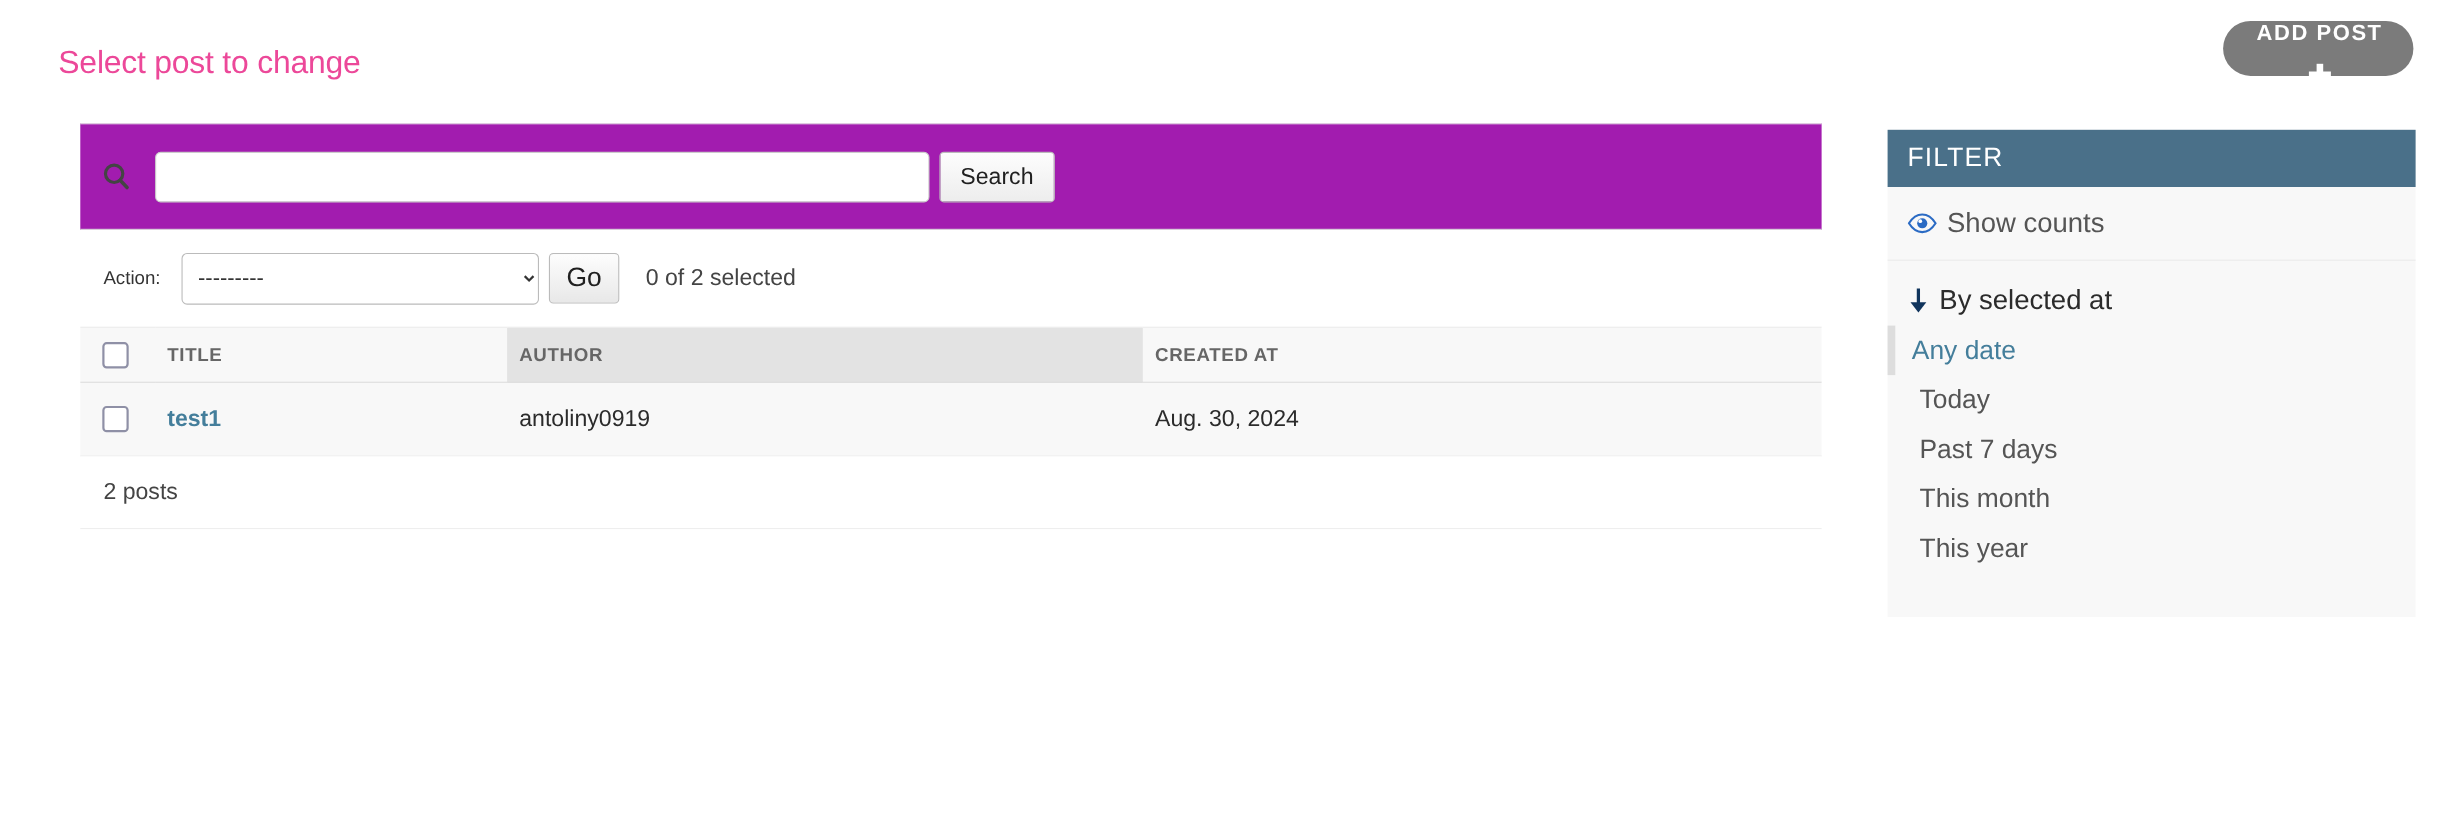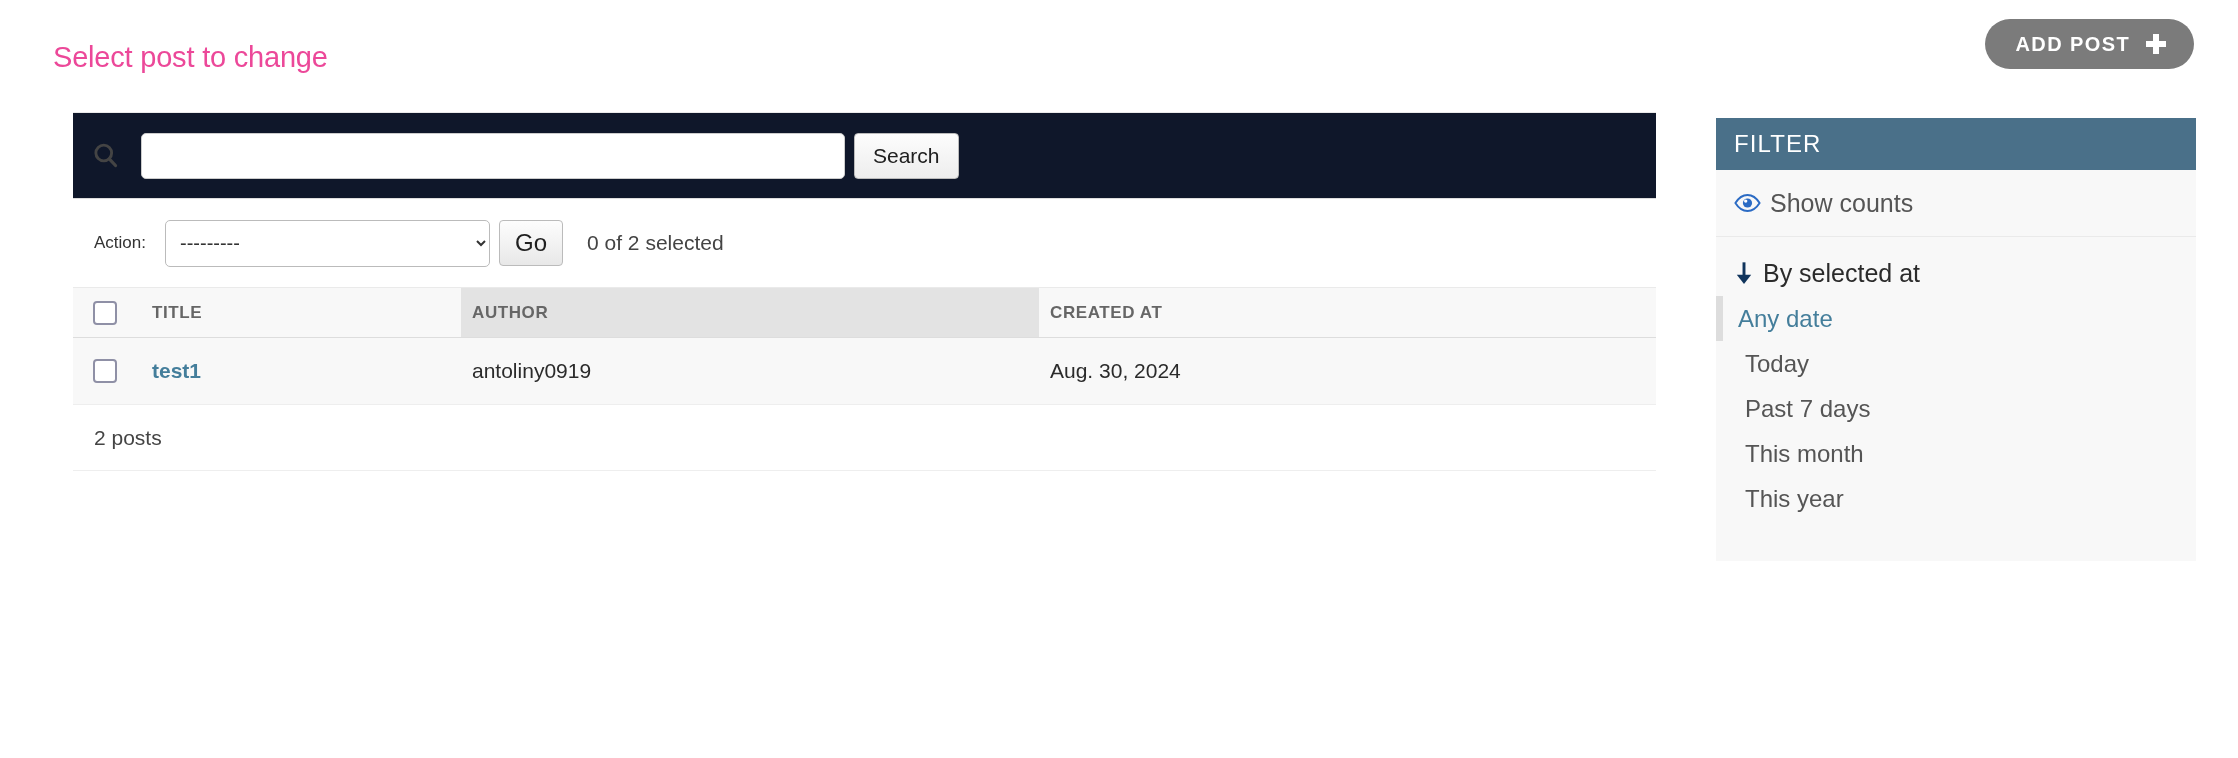--- a/index.html
+++ b/index.html
@@ -45,20 +45,21 @@
     border: none;
     border-radius: 25px;
     font-family: "Liberation Sans", sans-serif;
     font-size: 20px;
     font-weight: 700;
     letter-spacing: 1.4px;
     display: flex;
     align-items: center;
     gap: 16px;
     cursor: pointer;
+    flex-direction: column;
   }
   #add-post-button .plus-glyph {
     display: inline-block;
     width: 20px;
     height: 20px;
     position: relative;
   }
   #add-post-button .plus-glyph::before,
   #add-post-button .plus-glyph::after {
     content: "";
@@ -76,22 +77,22 @@
   #content-main {
     position: absolute;
     left: 73px;
     top: 112px;
     width: 1583px;
   }
 
   
   #search-bar {
     position: relative;
-    height: 87px;
-    background: #0f172a;
+    height: 97px;
+    background: #a21caf;
     border-top: 1px solid #eaeaea;
     border-bottom: 1px solid #dddddd;
     display: flex;
     align-items: center;
     padding-left: 18px;
     box-sizing: border-box;
   }
   #search-icon {
     width: 30px;
     height: 30px;

